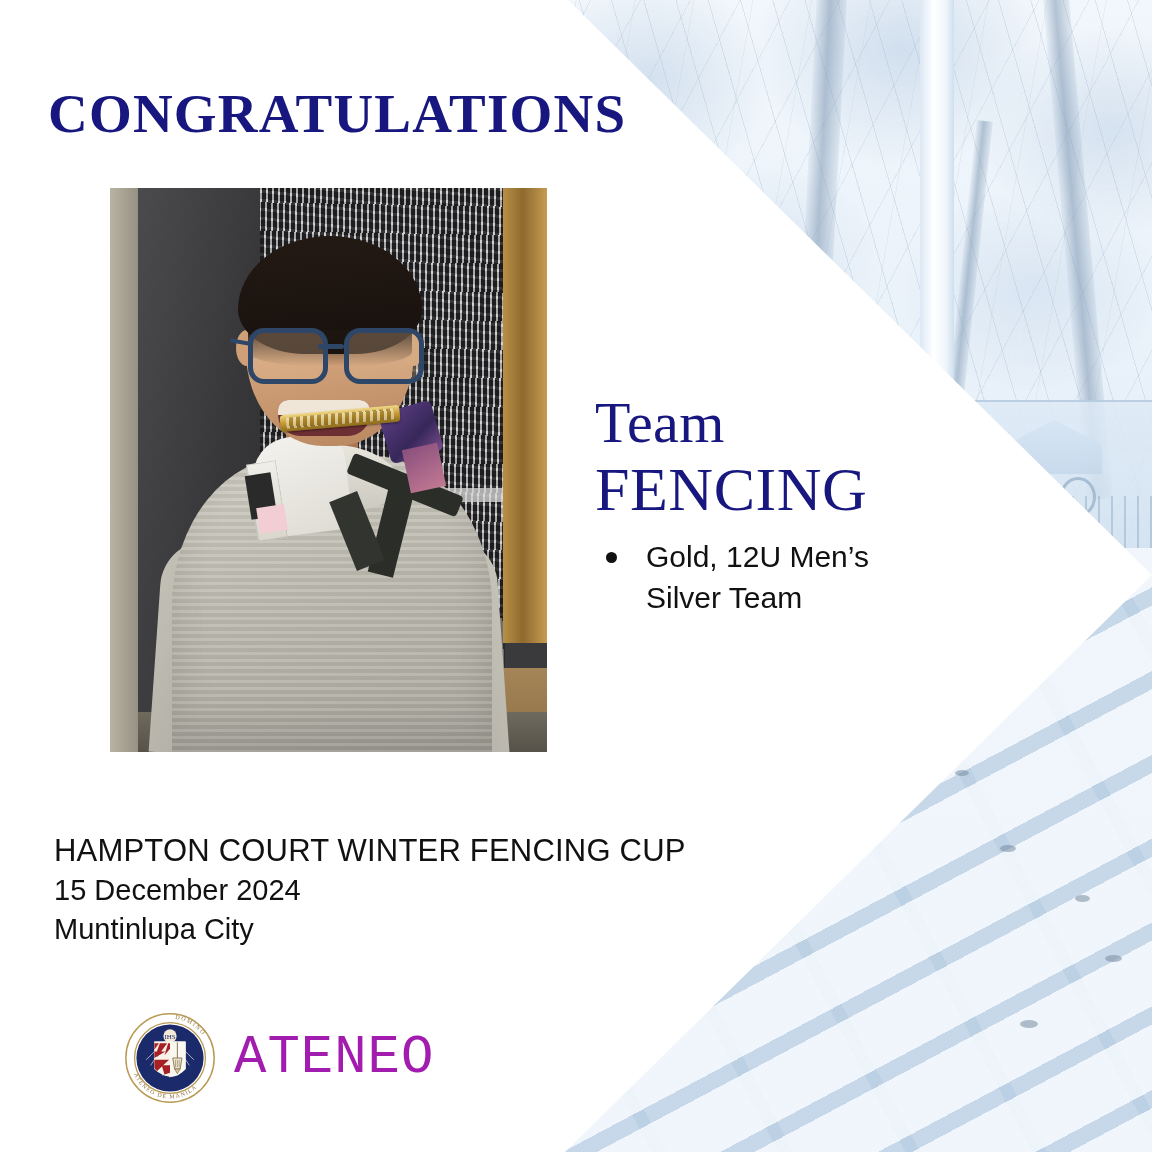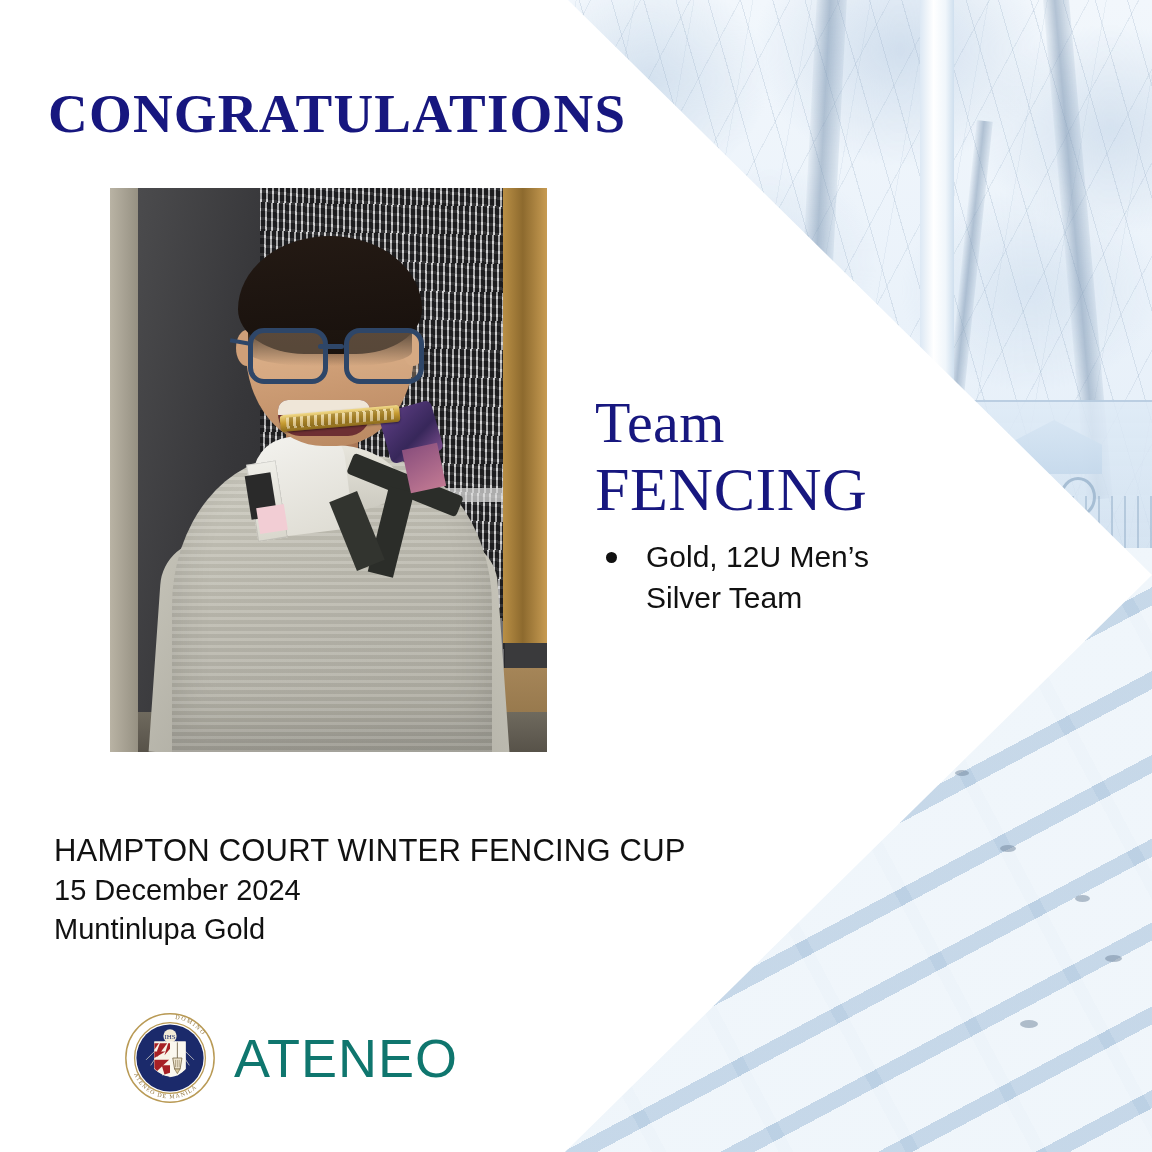--- a/index.html
+++ b/index.html
@@ -406,24 +406,24 @@
   .brand {
     position: absolute;
     left: 124px;
     top: 1012px;
     display: flex;
     align-items: center;
     gap: 18px;
   }
   .brand-seal { width: 92px; height: 92px; display: block; }
   .brand-word {
-    font-family: Liberation Sans, sans-serif;
+    font-family: Liberation Mono, monospace;
     font-size: 54px;
     letter-spacing: 1px;
-    color: #0f766e;
+    color: #a21caf;
     line-height: 54px;
   }
 </style>
 </head>
 <body>
 
 <div id="poster">
 
   <div class="bg-photo">
     <div class="bg-sky"></div>
@@ -500,21 +500,21 @@
   <ul class="awards">
     <li>
       <span class="dot"></span>
       <span>Gold, 12U Men’s Silver Team</span>
     </li>
   </ul>
 
   <div class="event">
     <div class="event-name">HAMPTON COURT WINTER FENCING CUP</div>
     <div class="event-date">15 December 2024</div>
-    <div class="event-place">Muntinlupa Gold</div>
+    <div class="event-place">Muntinlupa City</div>
   </div>
 
   <div class="brand">
     <svg class="brand-seal" viewBox="0 0 100 100">
       <circle cx="50" cy="50" r="49" fill="#ffffff"></circle>
       <circle cx="50" cy="50" r="48" fill="none" stroke="#b99a55" stroke-width="1.6"></circle>
       <circle cx="50" cy="50" r="38.5" fill="none" stroke="#b99a55" stroke-width="1.4"></circle>
       <circle cx="50" cy="50" r="36.5" fill="#1b2a6b"></circle>
 
       <g stroke="#e7e2d2" stroke-width="0.9" opacity="0.85">

